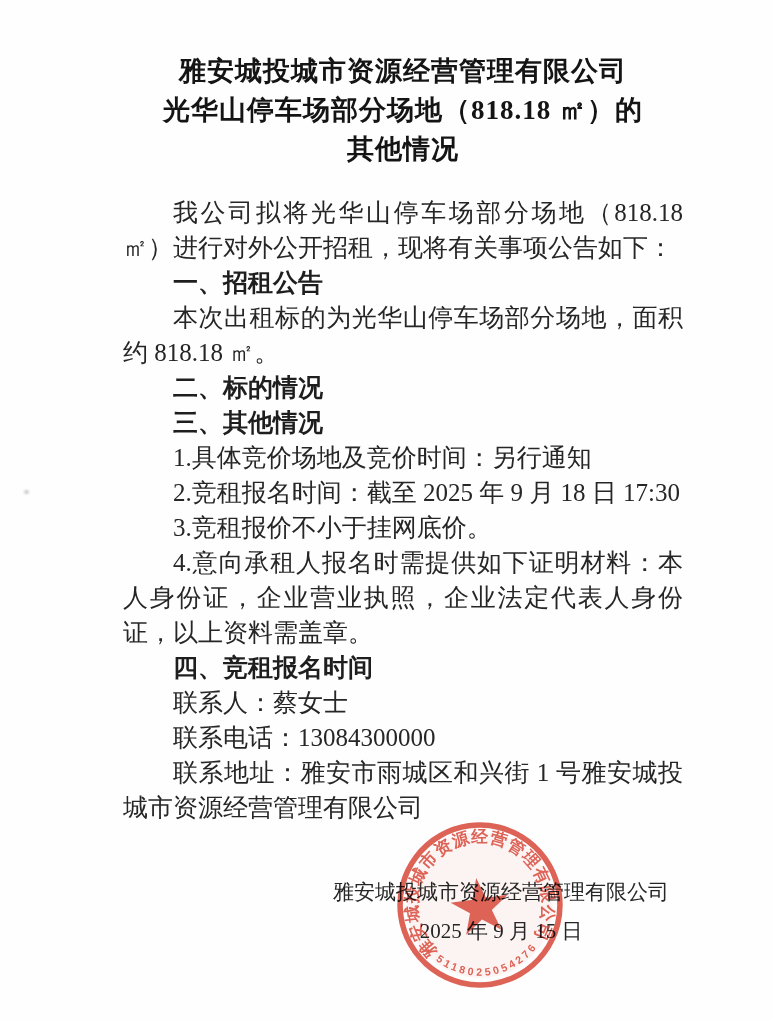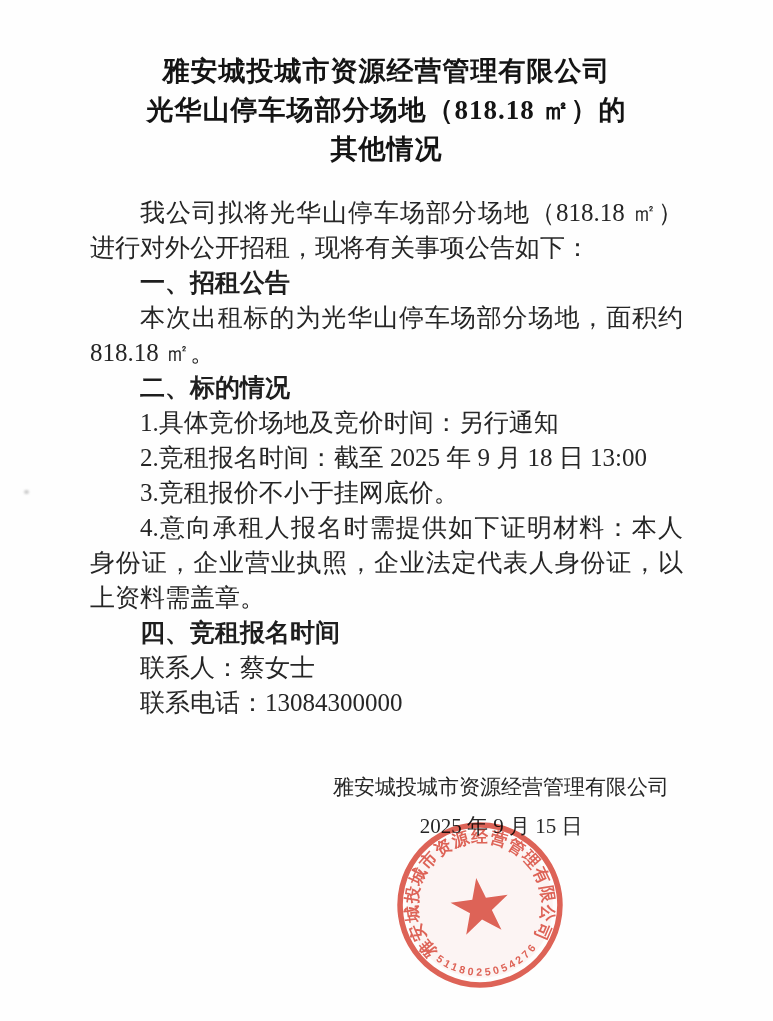--- a/index.html
+++ b/index.html
@@ -6,20 +6,21 @@
   html, body { background: #9a9a9a; }
   .page {
     position: relative;
     width: 773px;
     height: 1021px;
     margin: 0 auto;
     background: #fefefe;
     color: #262626;
     overflow: hidden;
     font-family: "Liberation Serif", "DejaVu Serif", serif;
+    padding-left: 33px;
   }
   .content {
     padding: 52px 90px 0 90px;
   }
   .doc-title {
     text-align: center;
     font-weight: 700;
     font-size: 27px;
     line-height: 39px;
     letter-spacing: 1px;
@@ -93,27 +94,29 @@
       <div>雅安城投城市资源经营管理有限公司</div>
       <div>光华山停车场部分场地（818.18 ㎡）的</div>
       <div>其他情况</div>
     </div>
 
     <div class="doc-body">
       <p class="para">我公司拟将光华山停车场部分场地（818.18 ㎡）进行对外公开招租，现将有关事项公告如下：</p>
       <p class="heading">一、招租公告</p>
       <p class="para">本次出租标的为光华山停车场部分场地，面积约 818.18 ㎡。</p>
       <p class="heading">二、标的情况</p>
+      <p class="heading">三、其他情况</p>
       <p class="para">1.具体竞价场地及竞价时间：另行通知</p>
-      <p class="para">2.竞租报名时间：截至 2025 年 9 月 18 日 13:00</p>
+      <p class="para">2.竞租报名时间：截至 2025 年 9 月 18 日 17:30</p>
       <p class="para">3.竞租报价不小于挂网底价。</p>
       <p class="para">4.意向承租人报名时需提供如下证明材料：本人身份证，企业营业执照，企业法定代表人身份证，以上资料需盖章。</p>
       <p class="heading">四、竞租报名时间</p>
       <p class="para">联系人：蔡女士</p>
       <p class="para">联系电话：13084300000</p>
+      <p class="para">联系地址：雅安市雨城区和兴街 1 号雅安城投城市资源经营管理有限公司</p>
     </div>
 
     <div class="signature">
       <div class="signature-inner">
         <div class="sig-company">雅安城投城市资源经营管理有限公司</div>
         <div class="sig-date">2025 年 9 月 15 日</div>
       </div>
     </div>
 
   </div>

